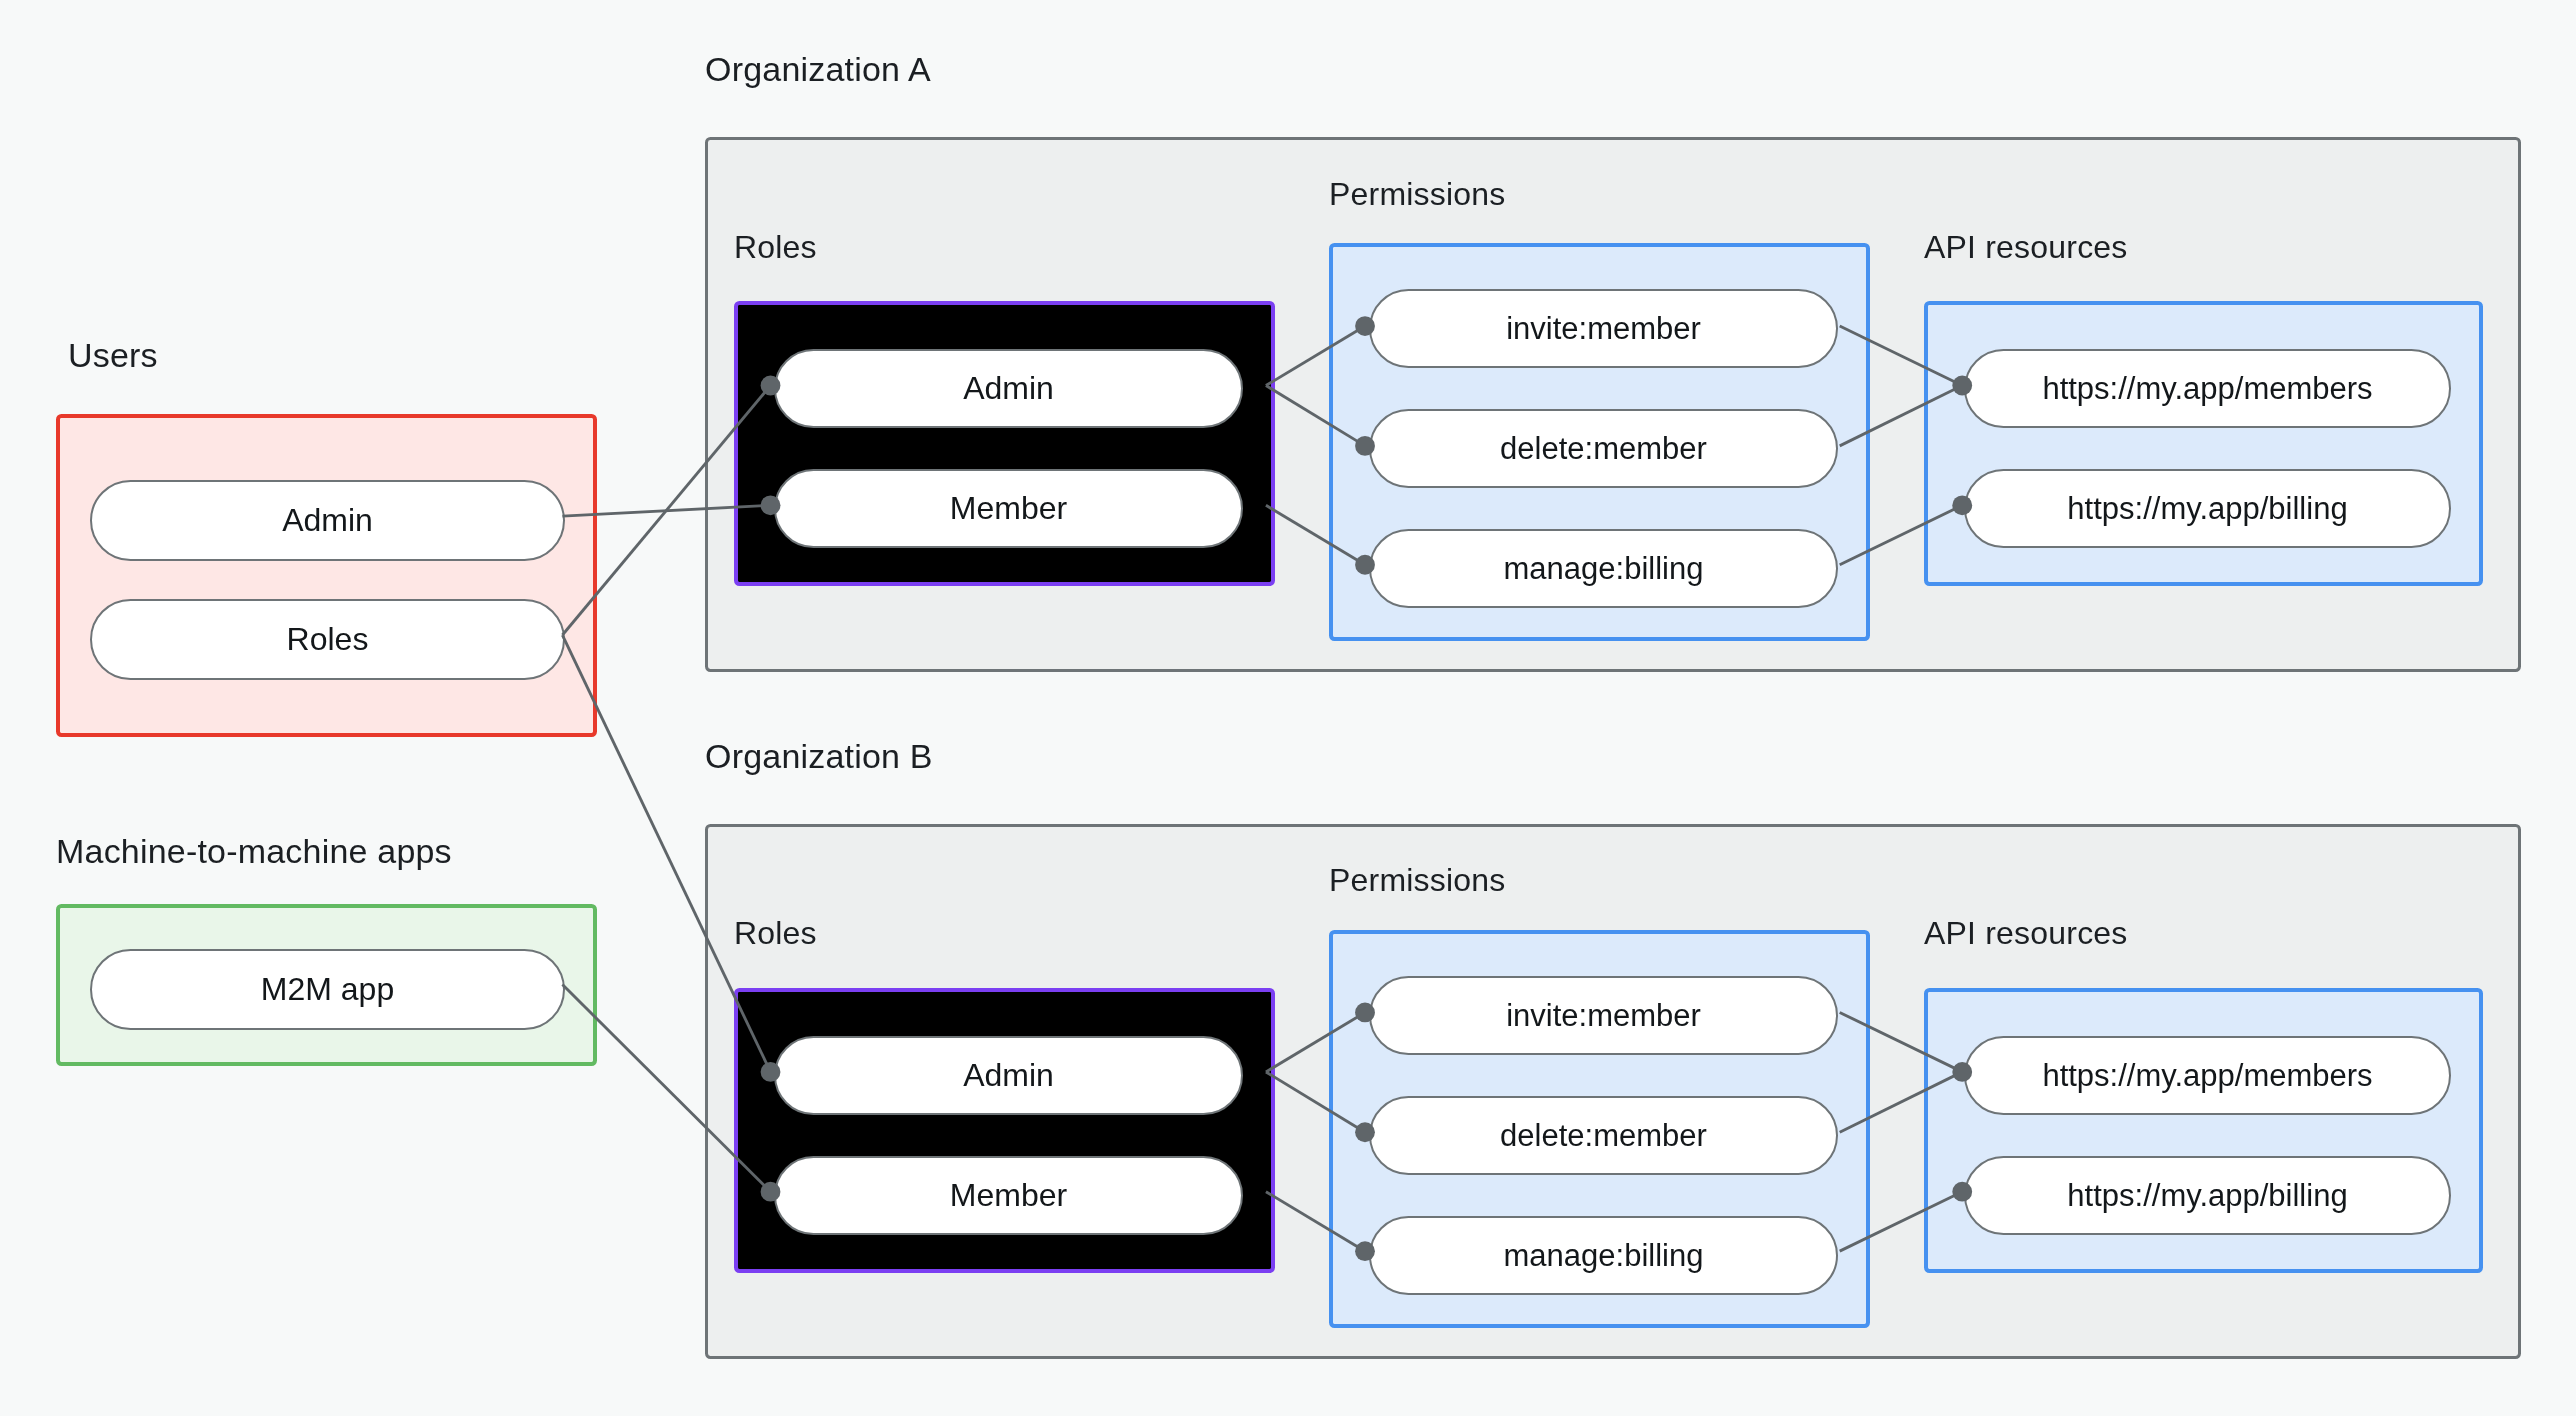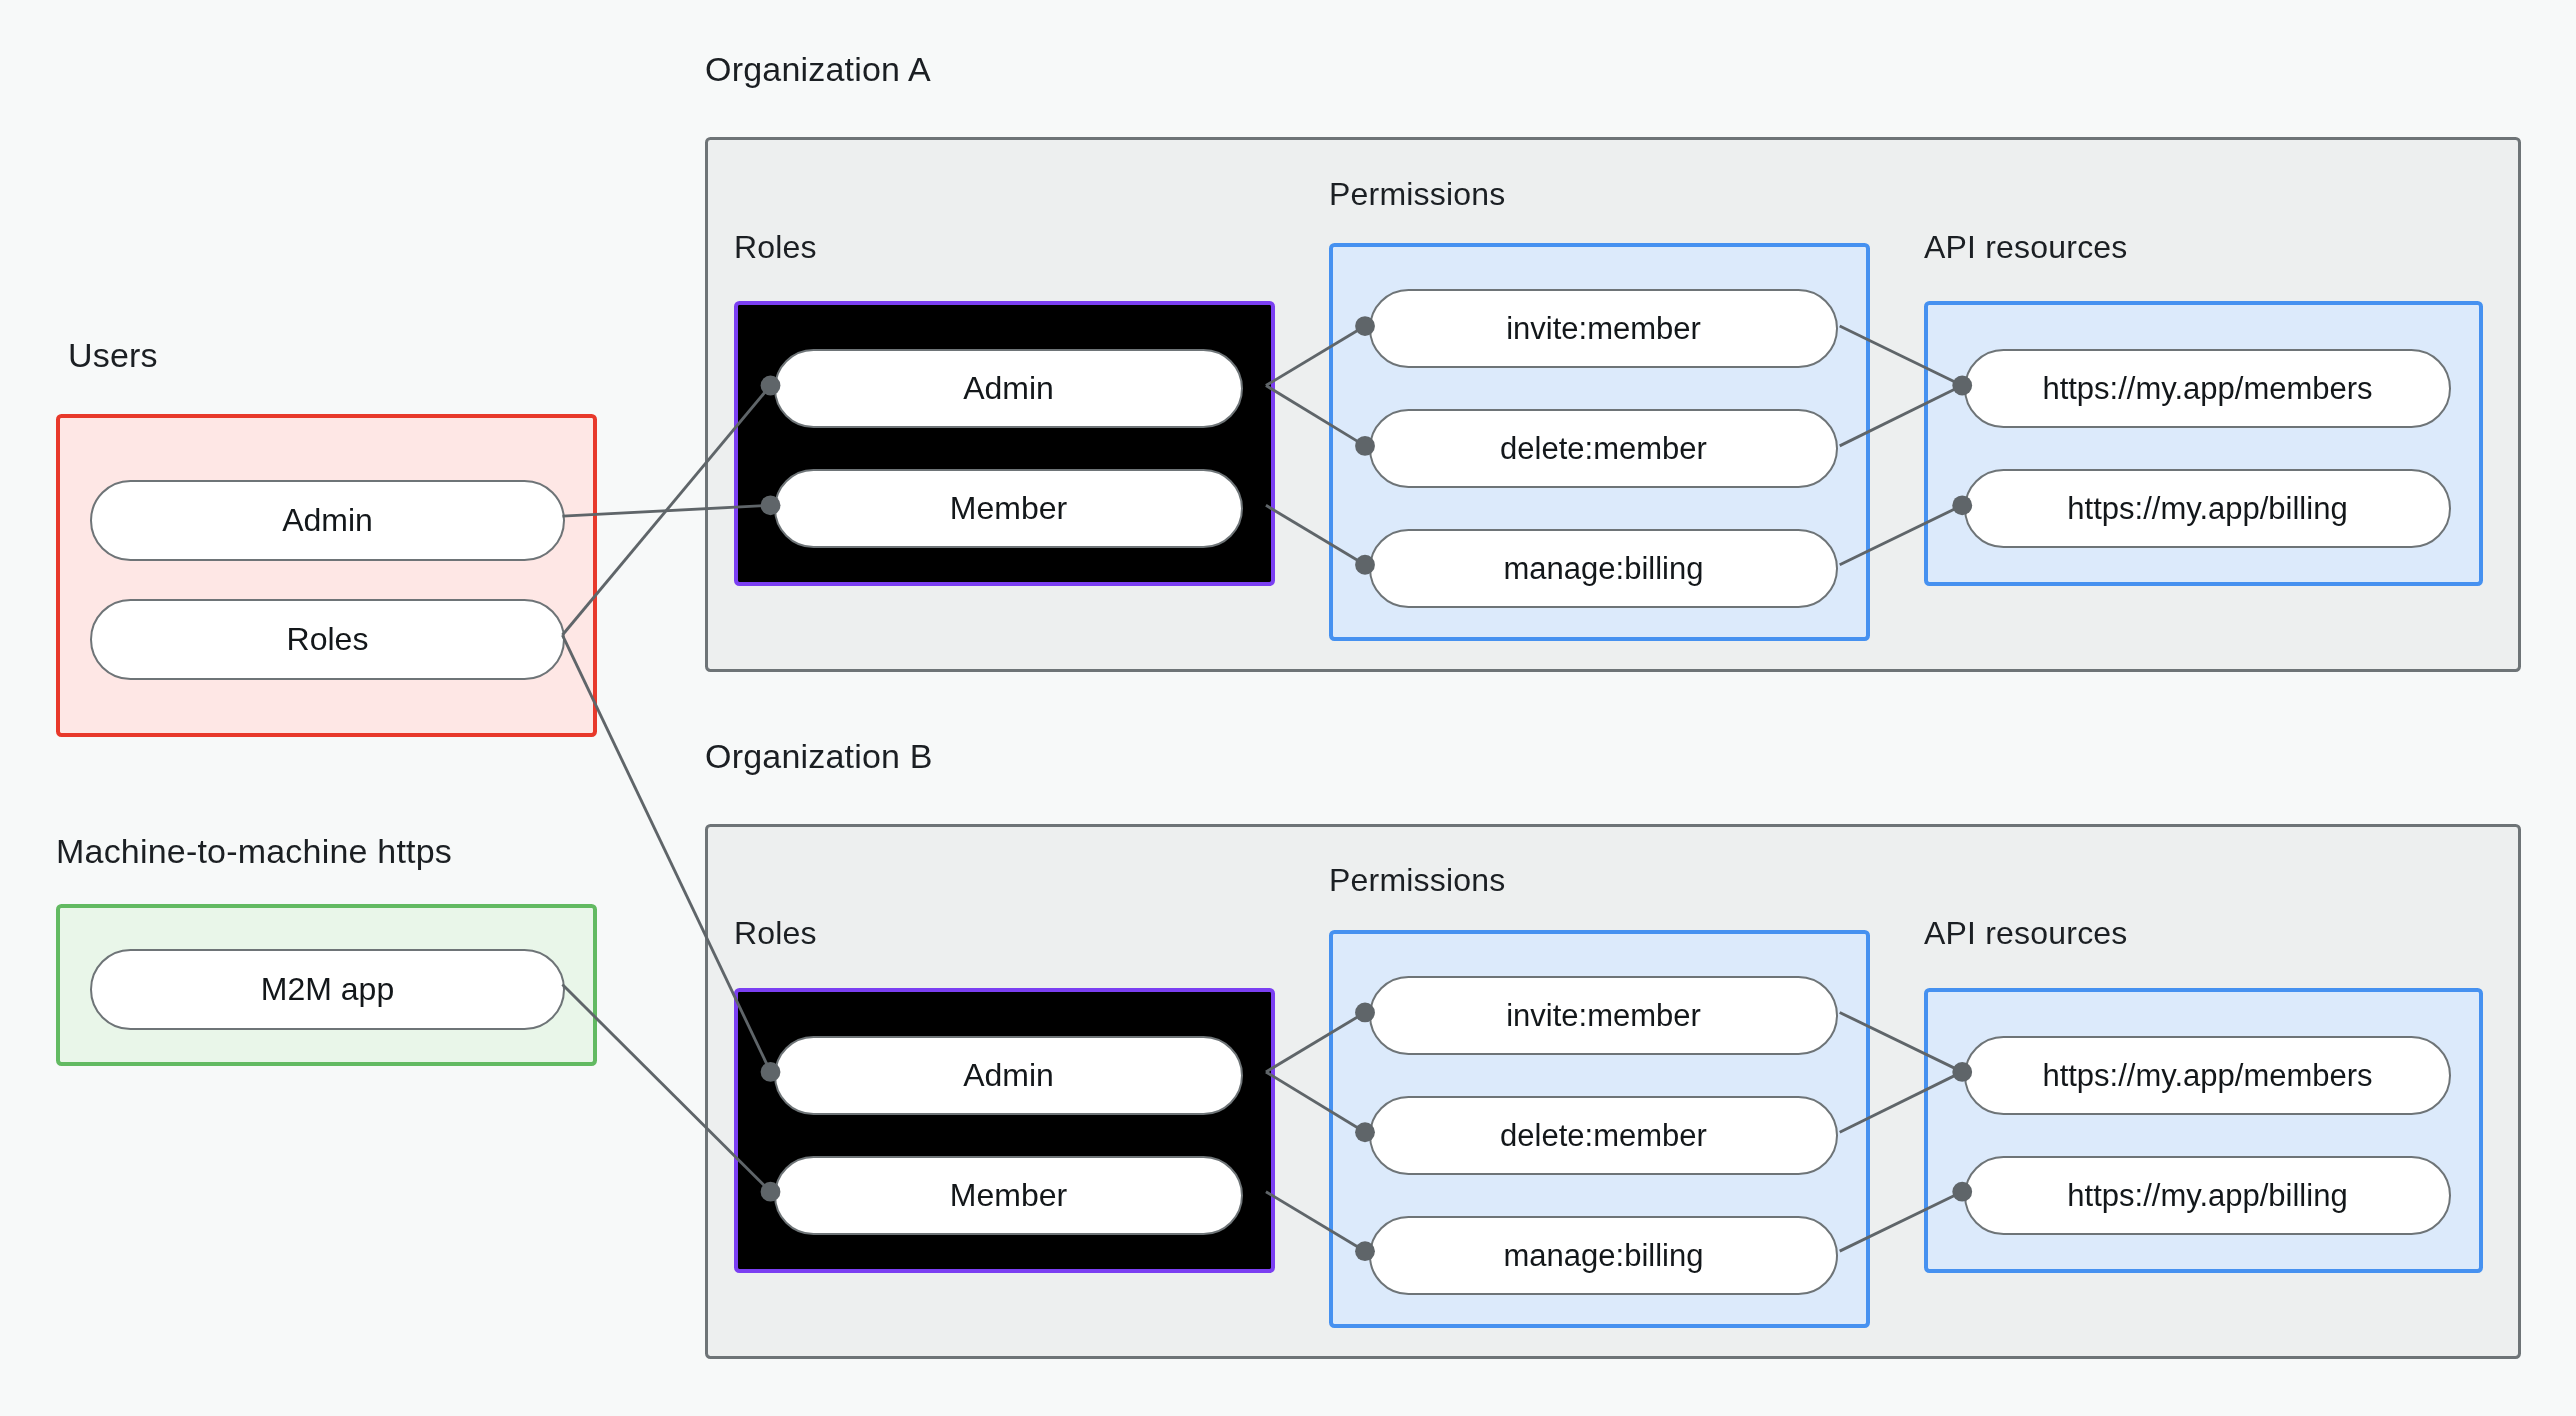--- a/index.html
+++ b/index.html
@@ -123,21 +123,21 @@
     </g>
   </svg>
 
   <div class="group-label" style="left:56px; top:336px;margin-left:12px;">Users</div>
 
   <div class="cluster red" style="left:56px; top:414px; width:541px; height:323px;">
     <div class="pill" style="left:30px; top:62px; width:475px; height:81px;">Admin</div>
     <div class="pill" style="left:30px; top:181px; width:475px; height:81px;">Roles</div>
   </div>
 
-  <div class="group-label" style="left:56px; top:832px;">Machine-to-machine https</div>
+  <div class="group-label" style="left:56px; top:832px;">Machine-to-machine apps</div>
 
   <div class="cluster green" style="left:56px; top:904px; width:541px; height:162px;">
     <div class="pill" style="left:30px; top:41px; width:475px; height:81px;">M2M app</div>
   </div>
 
   <div class="group-label" style="left:705px; top:50px;">Organization A</div>
 
   <div class="org-box" style="left:705px; top:137px; width:1816px; height:535px;"></div>
 
   <div class="group-label" style="left:734px; top:229px; font-size:32px;">Roles</div>

